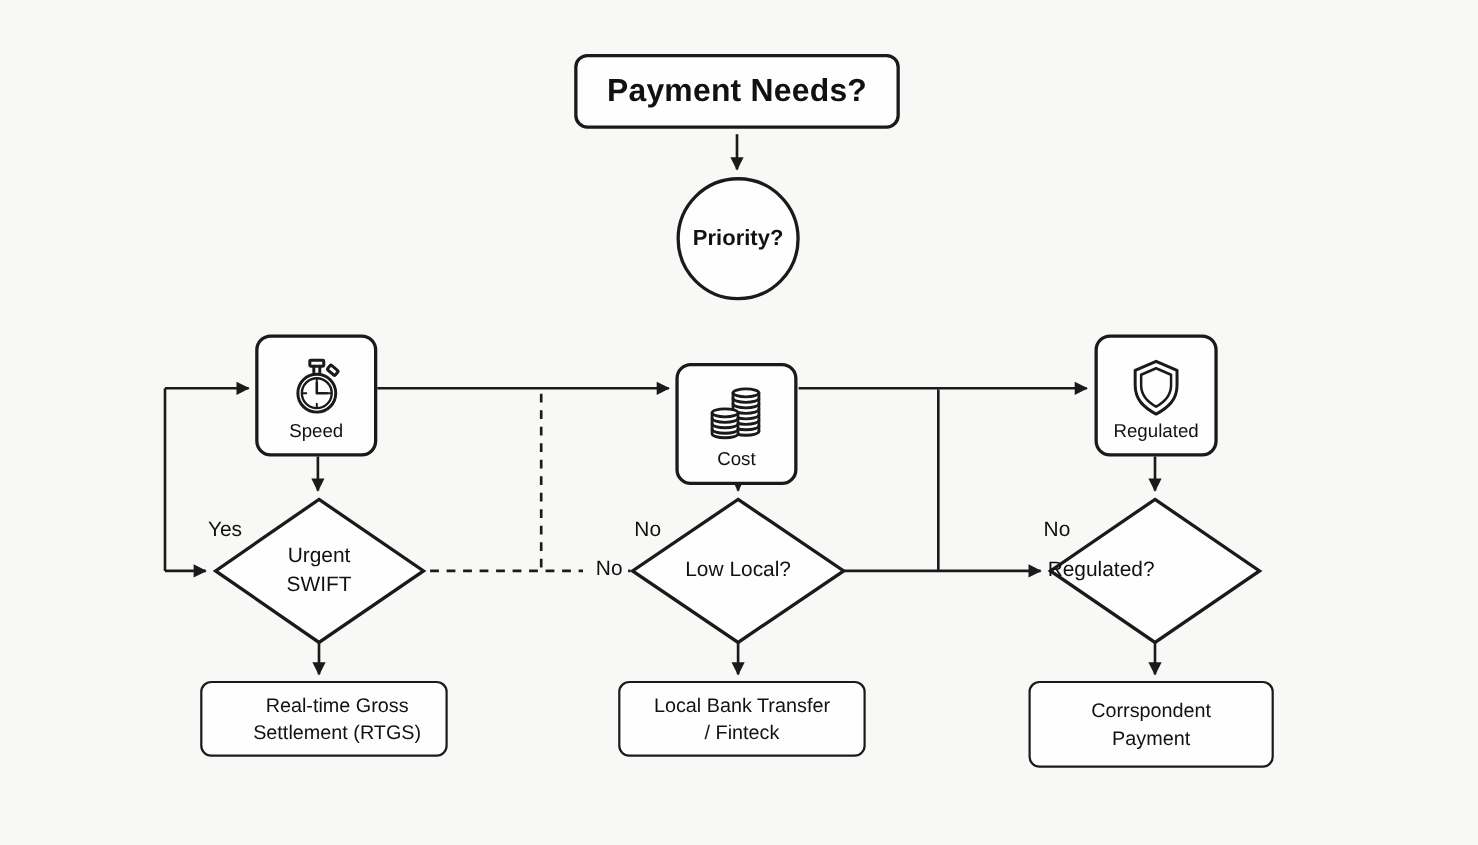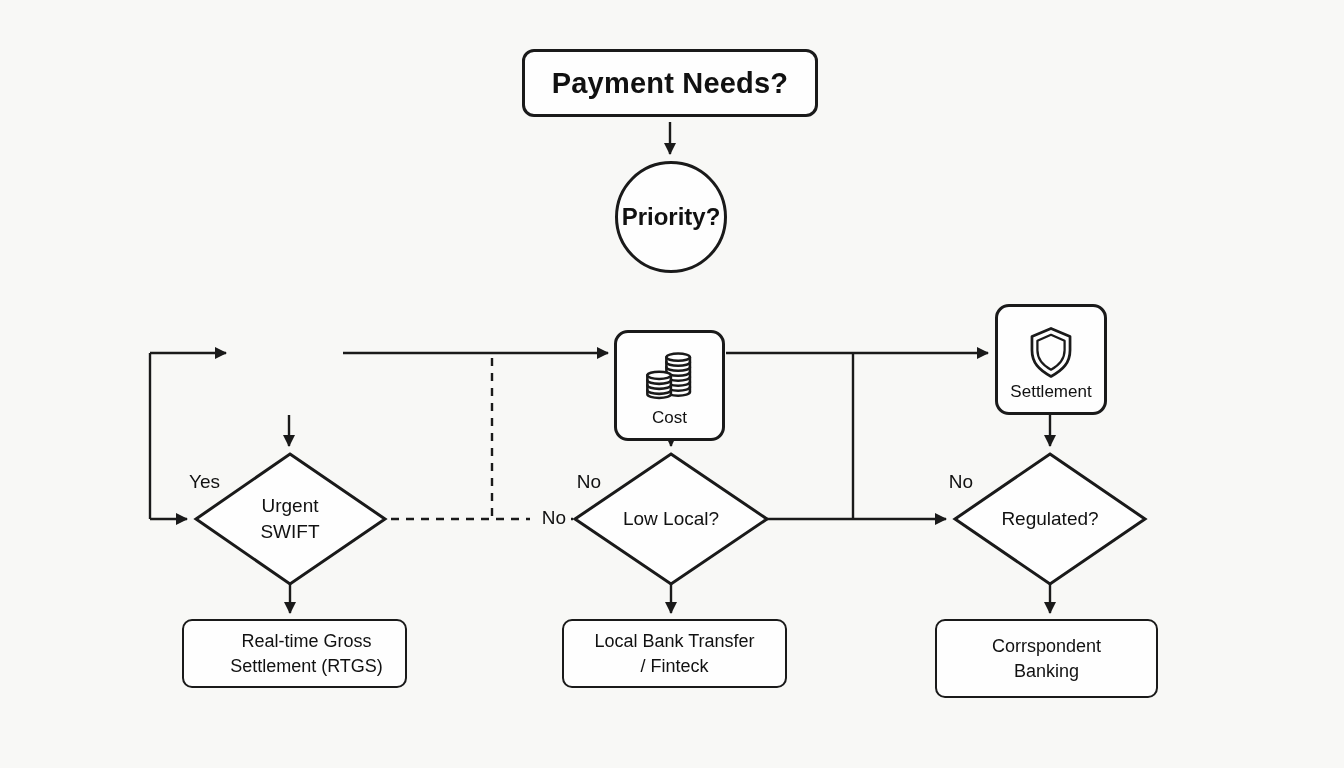--- a/index.html
+++ b/index.html
@@ -25,21 +25,21 @@
   svg.wires marker path{fill:var(--stroke);}
   .node{
     position:absolute;
     background:var(--fill);
     border:3px solid var(--stroke);
     box-sizing:border-box;
     display:flex;align-items:center;justify-content:center;
     text-align:center;
   }
   .title-box{border-radius:12px;font-weight:bold;font-size:29px;letter-spacing:.2px;}
-  .circle{border-radius:50%;font-weight:bold;font-size:24px;}
+  .circle{border-radius:50%;font-weight:bold;font-size:20px;}
   .cat-box{border-radius:14px;flex-direction:column;padding-top:6px;}
   .cat-box .icon{width:58px;height:58px;}
   .cat-box .icon svg{width:100%;height:100%;stroke:var(--stroke);fill:none;stroke-linecap:round;stroke-linejoin:round;}
   .cat-label{font-size:17px;margin-top:1px;}
   .result-box{border-radius:10px;font-size:18px;line-height:1.35;}
   .overlay-text{
     position:absolute;display:flex;flex-direction:column;
     align-items:center;justify-content:center;text-align:center;
     font-size:19px;line-height:1.35;
   }
@@ -90,20 +90,36 @@
   </svg>
 
   <div class="node title-box" style="left:522px;top:49px;width:296px;height:68px;">
     <span>Payment Needs?</span>
   </div>
 
   <div class="node circle" style="left:615px;top:161px;width:112px;height:112px;">
     <span>Priority?</span>
   </div>
 
+  <div class="node cat-box" style="left:232px;top:304px;width:111px;height:111px;">
+    <span class="icon">
+      <svg viewBox="0 0 64 64">
+        <rect x="25" y="5" width="14" height="6" rx="1" stroke-width="3"></rect>
+        <path d="M29,11 V17 M35,11 V17" stroke-width="3"></path>
+        <g transform="rotate(40 48 15)">
+            <rect x="43" y="12" width="10" height="6" rx="1" stroke-width="3"></rect>
+          </g>
+        <circle cx="32" cy="38" r="19" stroke-width="3"></circle>
+        <circle cx="32" cy="38" r="15" stroke-width="2.4"></circle>
+        <path d="M32,38 V27.5 M32,38 H42" stroke-width="2.6"></path>
+        <path d="M32,24.5 v3 M32,48.5 v3 M18.5,38 h3 M42.5,38 h3" stroke-width="2"></path>
+      </svg>
+    </span>
+    <span class="cat-label">Speed</span>
+  </div>
 
   <div class="node cat-box" style="left:614px;top:286px;width:111px;height:111px;margin-top:44px;">
     <span class="icon">
       <svg viewBox="0 0 64 64">
         <path d="M28,9 V47.5 M54,9 V47.5" stroke-width="2.8"></path>
         <ellipse cx="41" cy="9" rx="13" ry="4" stroke-width="2.8"></ellipse>
         <path d="M28,14.5 a13,4 0 0 0 26,0" stroke-width="2.8"></path>
         <path d="M28,20 a13,4 0 0 0 26,0" stroke-width="2.8"></path>
         <path d="M28,25.5 a13,4 0 0 0 26,0" stroke-width="2.8"></path>
         <path d="M28,31 a13,4 0 0 0 26,0" stroke-width="2.8"></path>
@@ -120,52 +136,52 @@
     <span class="cat-label">Cost</span>
   </div>
 
   <div class="node cat-box" style="left:995px;top:304px;width:112px;height:111px;">
     <span class="icon">
       <svg viewBox="0 0 64 64">
         <path d="M32,6 L53,15 V30 C53,44 45,52 32,59 C19,52 11,44 11,30 V15 Z" stroke-width="3"></path>
         <path d="M32,13 L47,19.5 V30 C47,40 41,46.5 32,51.5 C23,46.5 17,40 17,30 V19.5 Z" stroke-width="2.5"></path>
       </svg>
     </span>
-    <span class="cat-label">Settlement</span>
+    <span class="cat-label">Regulated</span>
   </div>
 
   <div class="overlay-text" style="left:215px;top:474px;width:150px;height:90px;">
     <span>Urgent</span>
     <span>SWIFT</span>
   </div>
   <div class="overlay-text" style="left:596px;top:474px;width:150px;height:90px;">
     <span>Low Local?</span>
     <span></span>
   </div>
-  <div class="overlay-text" style="left:975px;top:474px;width:150px;height:90px;">
+  <div class="overlay-text" style="left:926px;top:474px;width:150px;height:90px;">
     <span>Regulated?</span>
     <span></span>
   </div>
 
   <div class="node result-box" style="left:182px;top:619px;width:225px;height:69px;border-width:2.5px;padding-left:24px;">
     <div>
       <span style="display:block;">Real-time Gross</span>
       <span style="display:block;">Settlement (RTGS)</span>
     </div>
   </div>
   <div class="node result-box" style="left:562px;top:619px;width:225px;height:69px;border-width:2.5px;">
     <div>
       <span style="display:block;">Local Bank Transfer</span>
       <span style="display:block;">/ Finteck</span>
     </div>
   </div>
   <div class="node result-box" style="left:935px;top:619px;width:223px;height:79px;border-width:2.5px;">
     <div>
       <span style="display:block;">Corrspondent</span>
-      <span style="display:block;">Banking</span>
+      <span style="display:block;">Payment</span>
     </div>
   </div>
 
   <div class="edge-label" style="left:140px;top:471px;width:80px;">Yes</div>
   <div class="edge-label" style="left:521px;top:471px;width:80px;">No</div>
   <div class="edge-label inline-mask" style="left:530px;top:507px;width:36px;">No</div>
   <div class="edge-label" style="left:893px;top:471px;width:80px;">No</div>
 
 </div>
 

